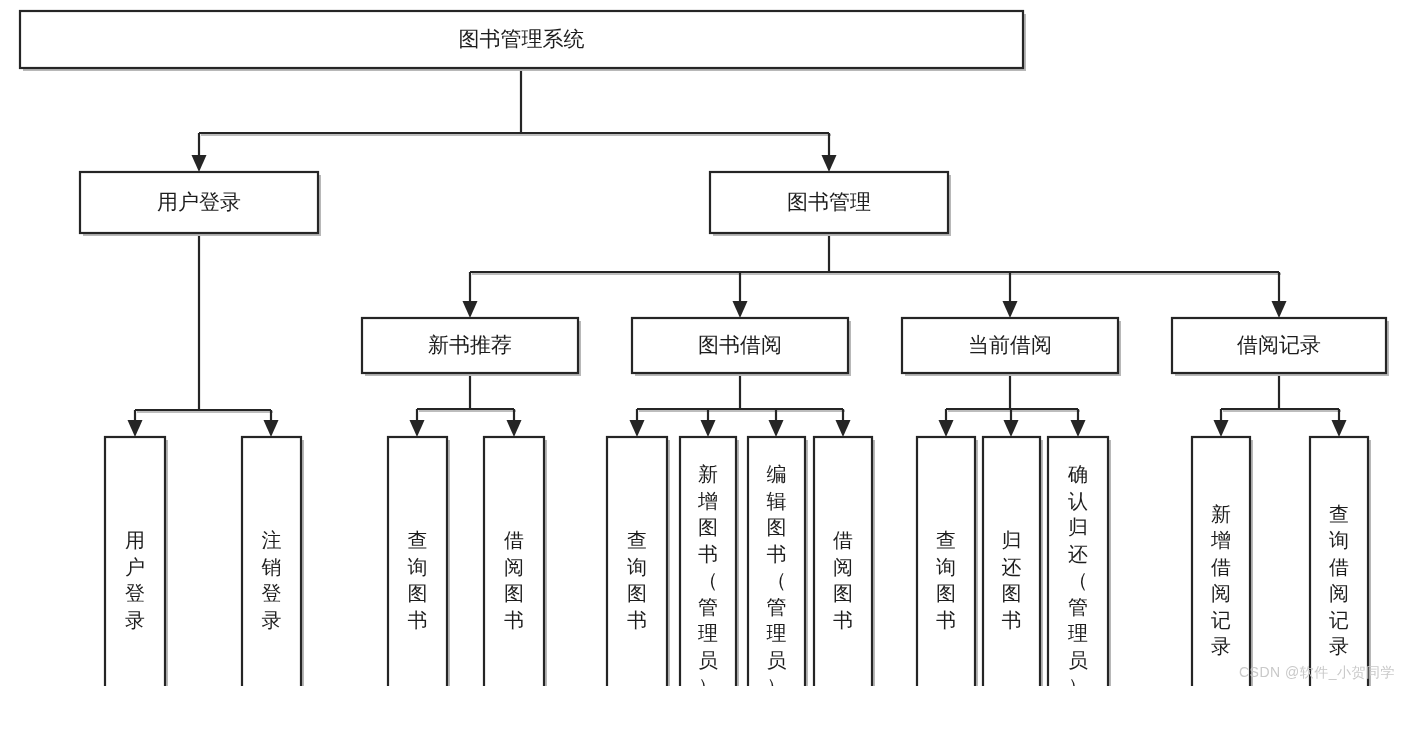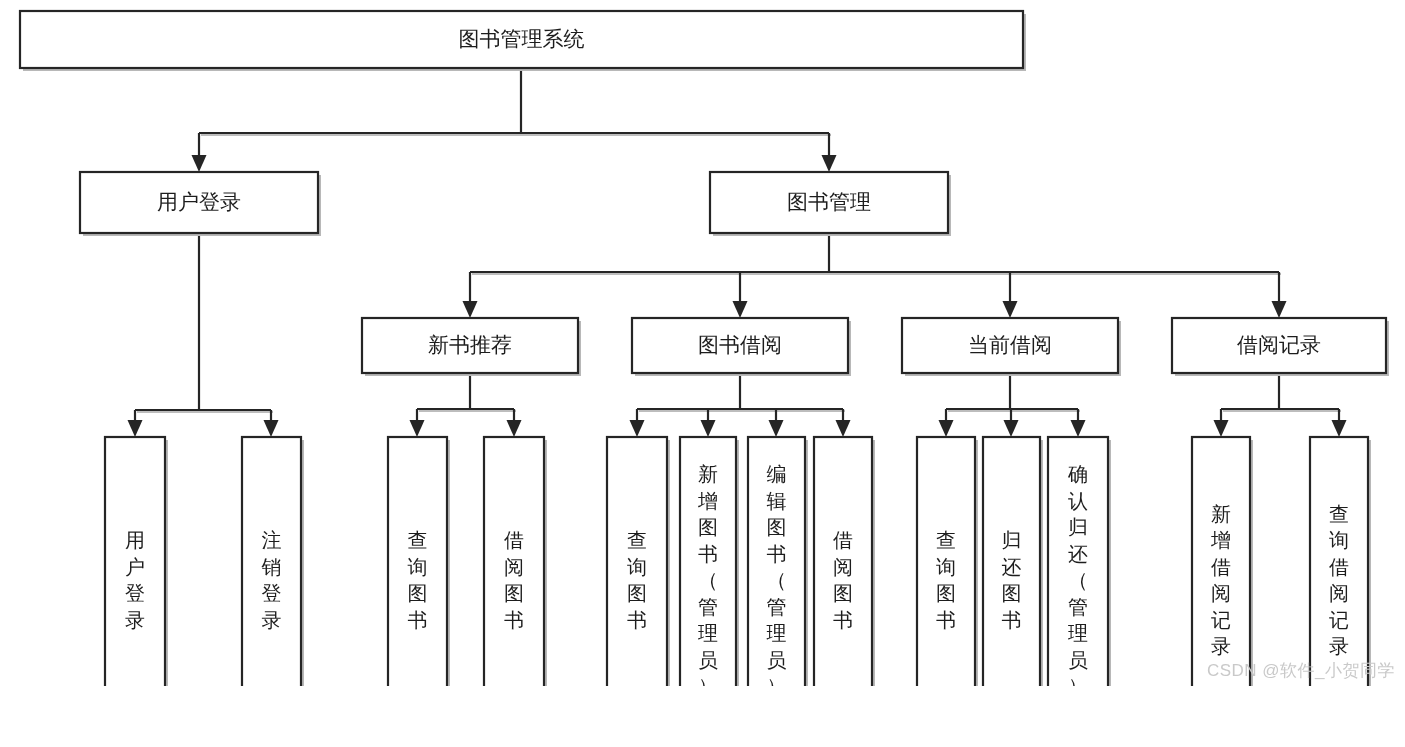--- a/index.html
+++ b/index.html
@@ -60,21 +60,21 @@
   .node-label-v {
     font-family: "Liberation Sans", "DejaVu Sans", sans-serif;
     font-size: 20px;
     fill: #1d1d1d;
   }
   .watermark {
     position: absolute;
     right: 10px;
     bottom: 4px;
     font-family: "Liberation Sans", "DejaVu Sans", sans-serif;
-    font-size: 17px;
+    font-size: 14px;
     color: #c9c9c9;
     letter-spacing: 0.5px;
     user-select: none;
     pointer-events: none;
   }
 </style>
 </head>
 <body>
 
 <div id="diagram-root">

